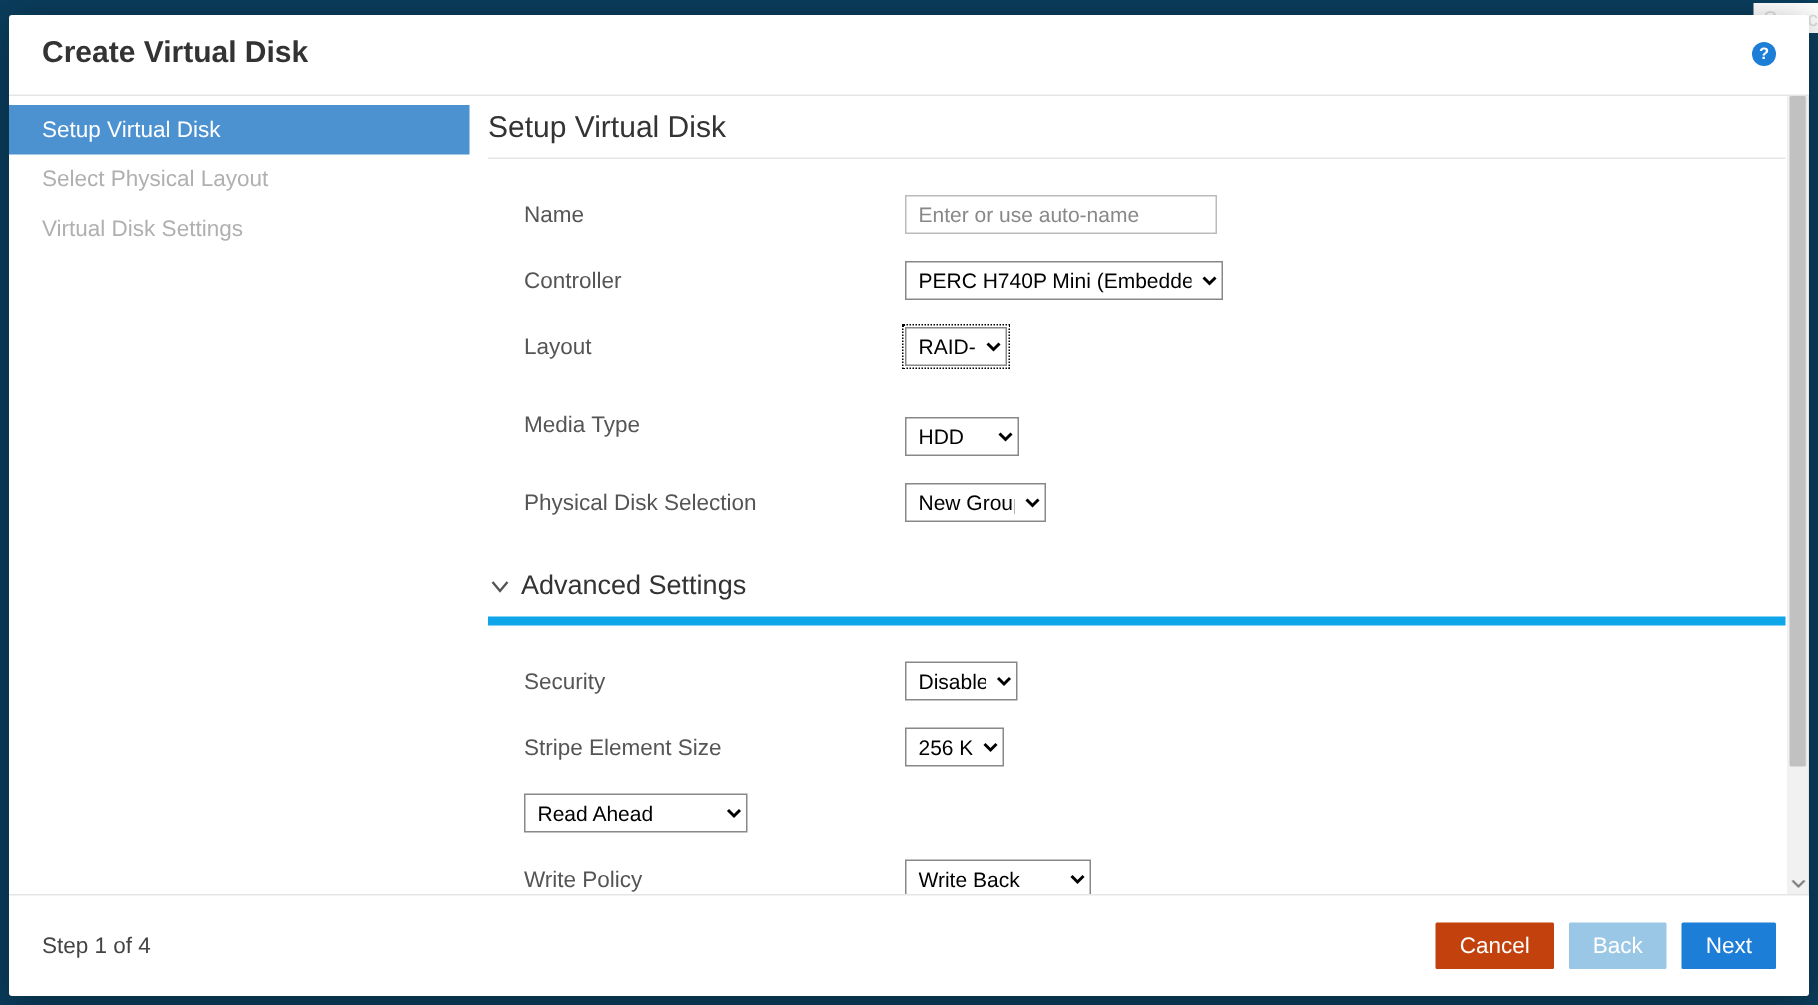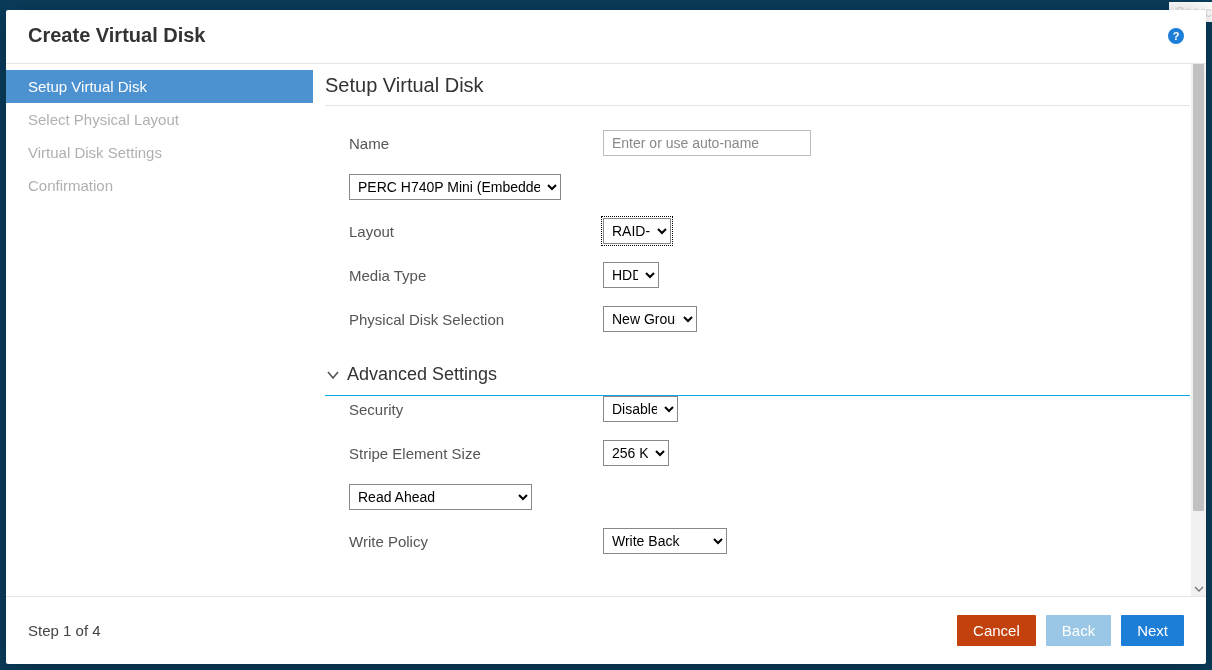--- a/index.html
+++ b/index.html
@@ -109,36 +109,37 @@
   }
   .form-control input[type=text]::placeholder { color: #888; }
   .form-control select {
     padding: 3px 4px;
     border: 1px solid #888;
     font-size: 14px;
     background: #fff;
   }
   select.sel-controller { width: 212px; }
   select.sel-layout { width: 68px; outline: 1px dotted #000; outline-offset: 1px; }
-  select.sel-media { width: 56px; }
+  select.sel-media { width: 76px; margin-top: 16px; }
   select.sel-pd { width: 94px; }
   select.sel-security { width: 75px; }
   select.sel-stripe { width: 66px; }
-  select.sel-readpol { width: 183px; }
+  select.sel-readpol { width: 149px; }
   select.sel-writepol { width: 124px; }
 
   .adv-header {
     display: flex;
     align-items: center;
     font-size: 18px;
     color: #333;
     cursor: pointer;
-    border-bottom: 1px solid #0ea5e9;
+    border-bottom: 6px solid #0ea5e9;
     padding: 8px 0 10px 0;
     margin-top: 24px;
+    margin-bottom: 24px;
   }
   .adv-header svg { margin-right: 6px; }
 
   .scrollbar-track {
     position: absolute;
     right: 0; top: 0; bottom: 0;
     width: 15px;
     background: #f1f1f1;
   }
   .scrollbar-thumb {
@@ -187,35 +188,35 @@
     <div class="modal-title">Create Virtual Disk</div>
     <div class="help-icon">?</div>
   </div>
 
   <div class="modal-body">
 
     <div class="sidebar">
       <div class="sidebar-item active">Setup Virtual Disk</div>
       <div class="sidebar-item">Select Physical Layout</div>
       <div class="sidebar-item">Virtual Disk Settings</div>
-      <div class="sidebar-item">Confirmation</div>
     </div>
 
     <div class="content-scroll">
       <div class="content-inner">
         <div class="section-title">Setup Virtual Disk</div>
 
         <div class="form-row">
           <div class="form-label">Name</div>
           <div class="form-control">
             <input type="text" placeholder="Enter or use auto-name" style="">
           </div>
         </div>
 
         <div class="form-row">
+          <div class="form-label">Controller</div>
           <div class="form-control">
             <select class="sel-controller">
               <option>PERC H740P Mini (Embedded)</option>
             </select>
           </div>
         </div>
 
         <div class="form-row">
           <div class="form-label">Layout</div>
           <div class="form-control">

